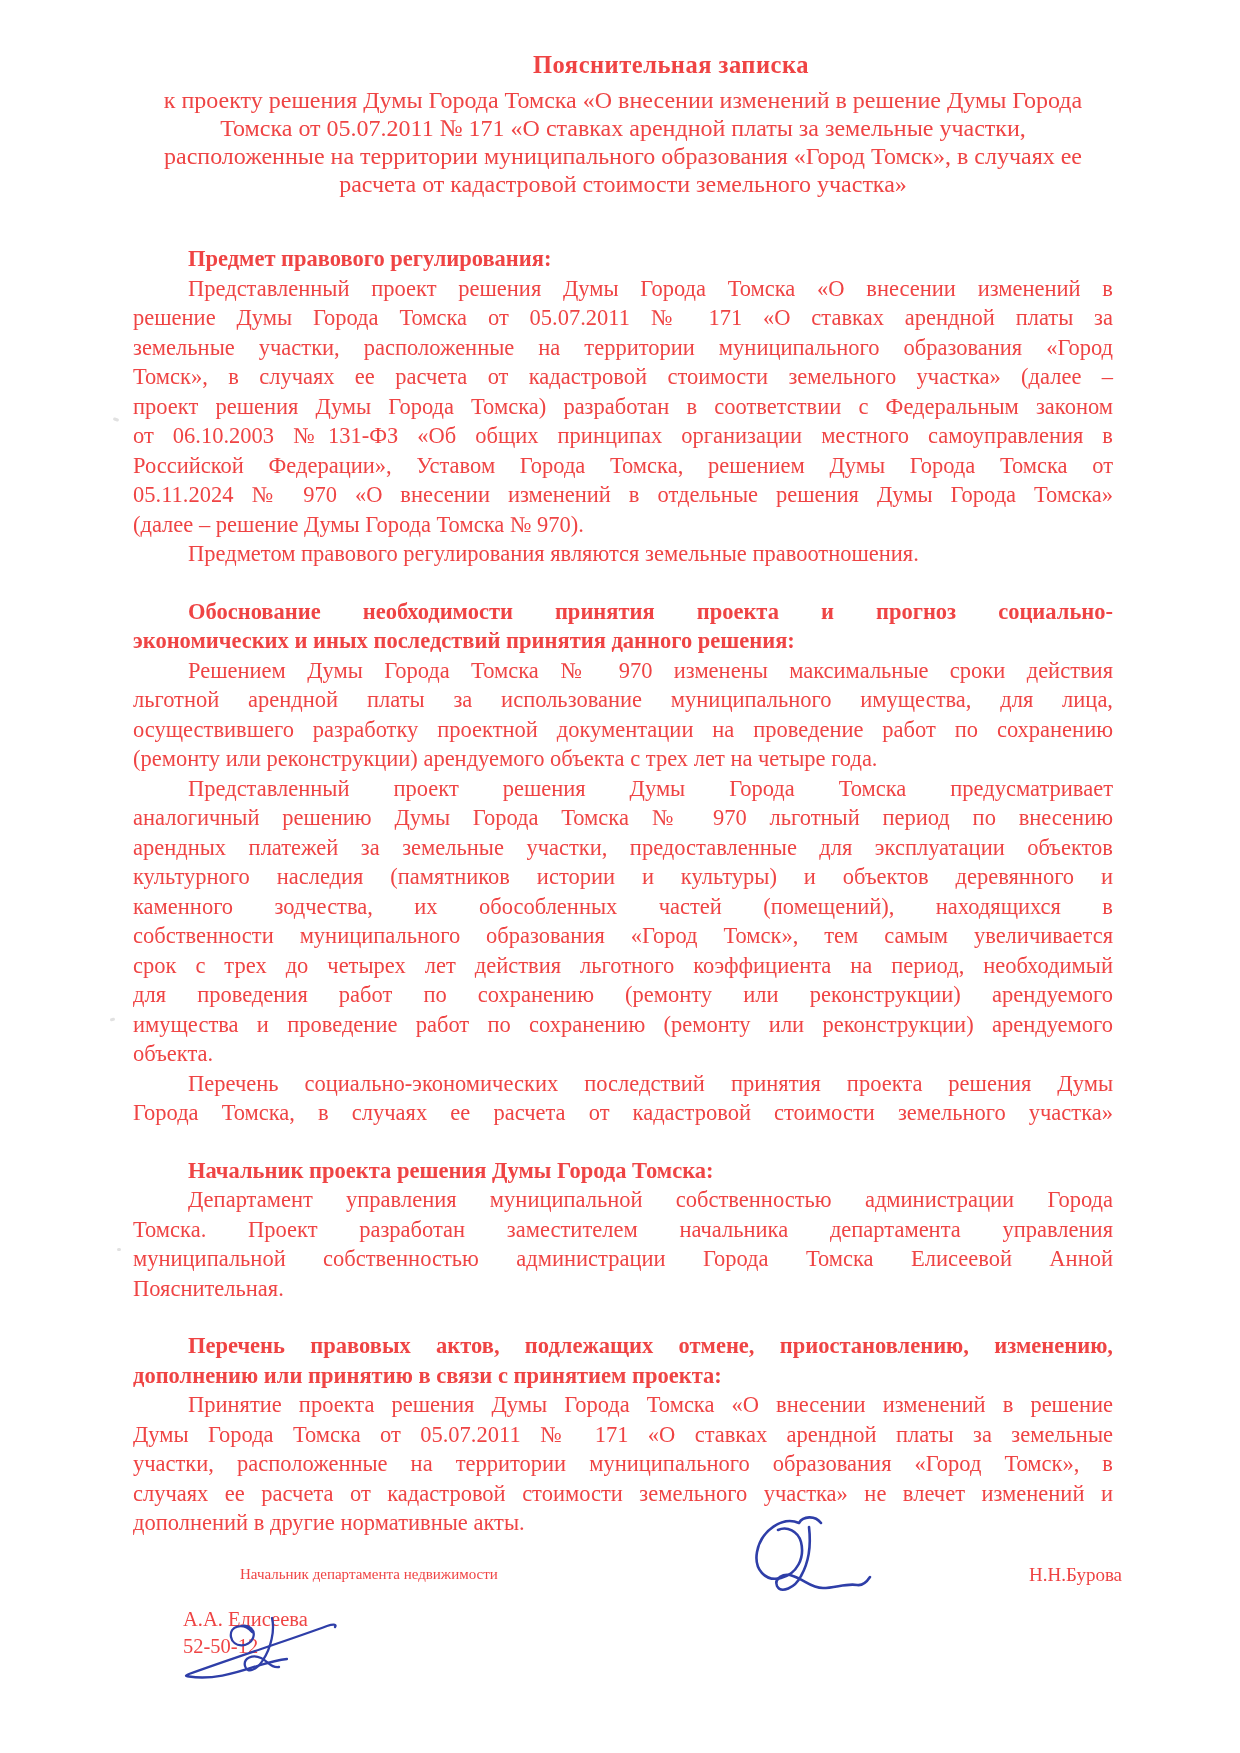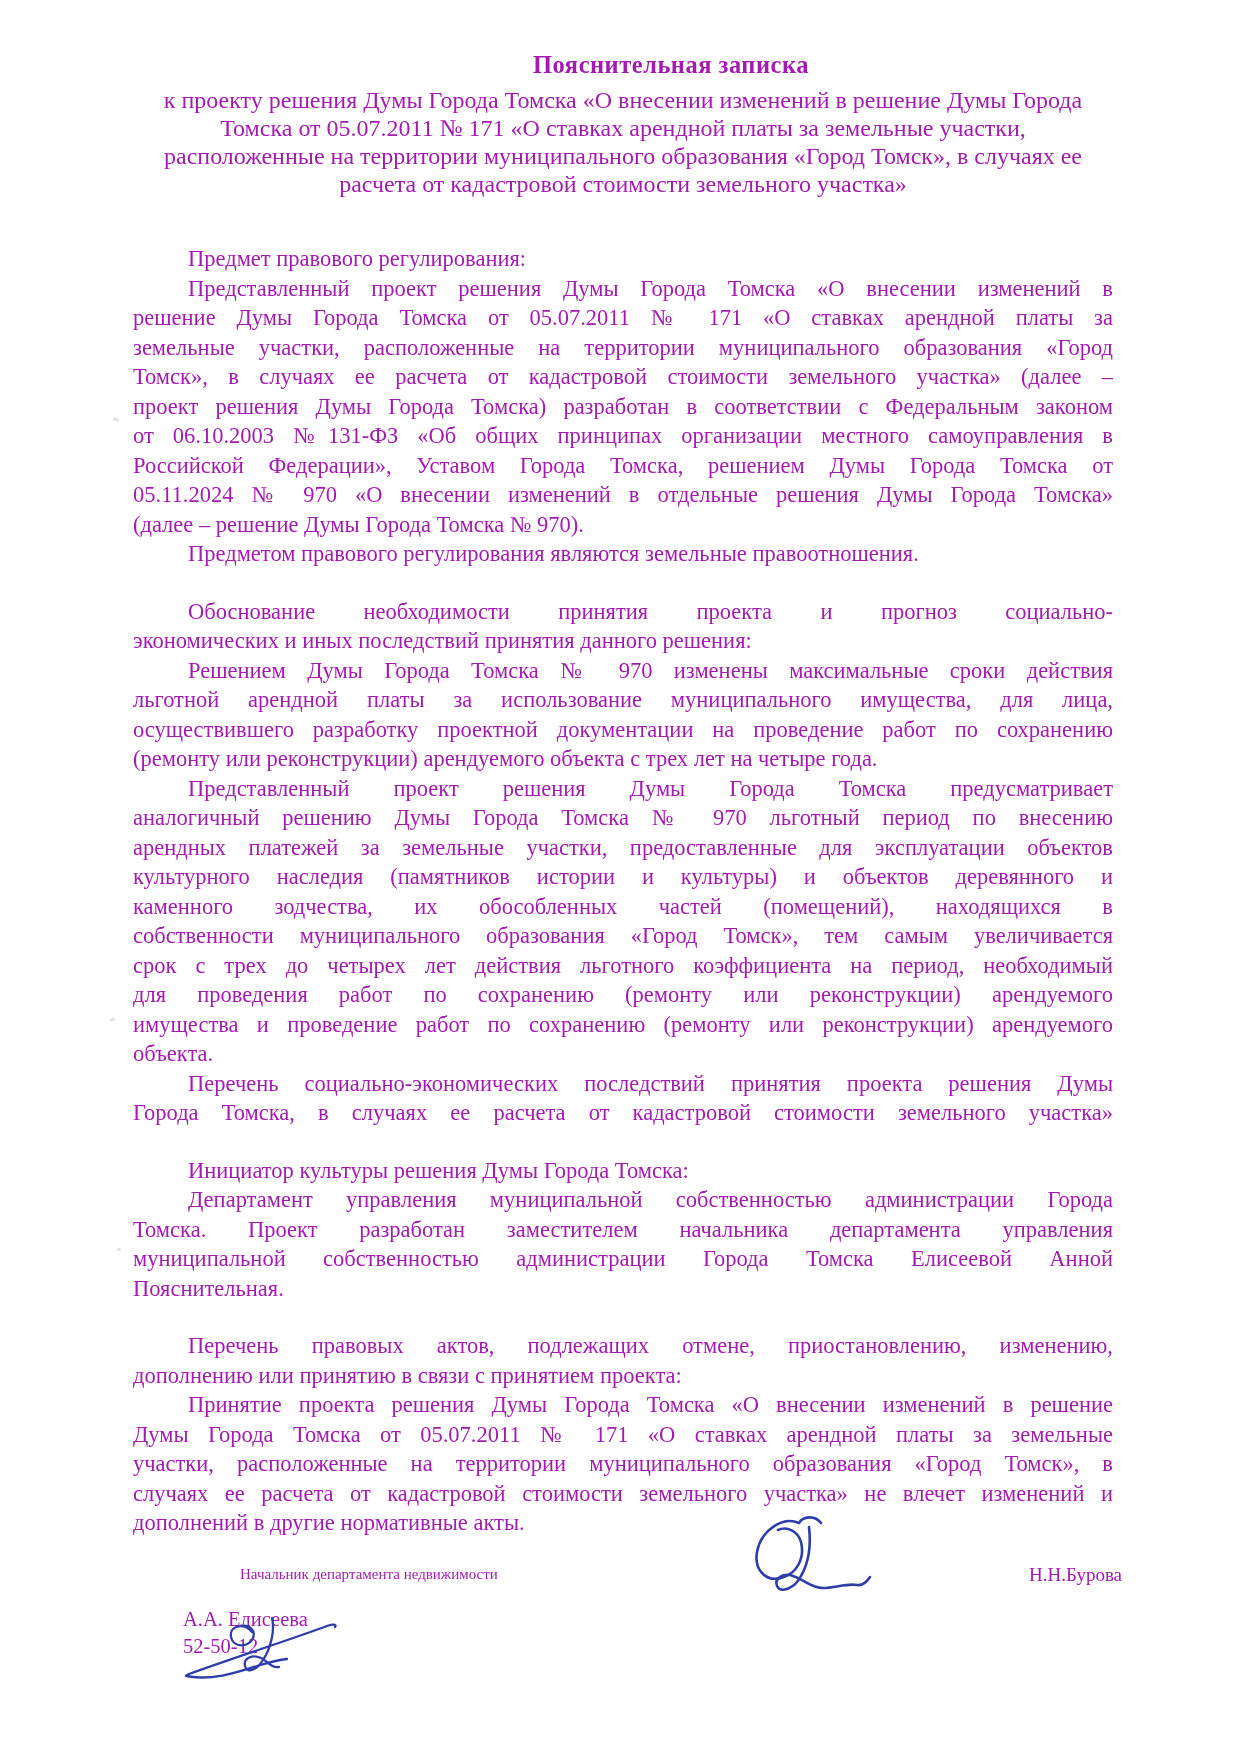--- a/index.html
+++ b/index.html
@@ -1,35 +1,35 @@
 <!DOCTYPE html>
 <html lang="ru" style="--sig: #2e3ea8;"><head>
 <meta charset="utf-8">
 <style>
   html,body{margin:0;padding:0;background:#ffffff;}
   .page{
     position:relative;
     width:1240px;height:1753px;
     background:#ffffff;
     font-family:"Liberation Serif","DejaVu Serif",serif;
-    color:#a21caf;
+    color:#ef4444;
     overflow:hidden;
   }
   .doc{position:absolute;left:133px;top:50px;width:980px;}
   .title{
     font-size:24.5px;font-weight:bold;line-height:30px;
     text-align:center;transform:translateX(48px);
     letter-spacing:.5px;
   }
   .subtitle{margin-top:6px;}
   .sub-line{font-size:24px;line-height:28px;text-align:center;}
   .section{margin-top:28px;}
   .section.first{margin-top:46px;}
   .line{font-size:22.5px;line-height:29.5px;text-align:left;}
-  .line.bold{font-weight:normal;}
+  .line.bold{font-weight:bold;}
   .line.just{text-align:justify;text-align-last:justify;}
   .line.ind{text-indent:55px;}
   
   .sig-row{position:relative;margin-top:22px;height:30px;}
   .sig-pos{position:absolute;left:107px;top:0;font-size:15px;line-height:29.5px;}
   .sig-name{position:absolute;left:896px;top:0;font-size:19px;line-height:29.5px;}
   .sig-main{position:absolute;left:598px;top:-46px;width:142px;height:96px;}
   .executor{position:relative;margin-top:16px;height:110px;}
   .exec-line{margin-left:50px;font-size:20.5px;line-height:27px;}
   .sig-small{position:absolute;left:44px;top:4px;width:172px;height:76px;}
@@ -85,21 +85,21 @@
           <div class="line just">каменного зодчества, их обособленных частей (помещений), находящихся в</div>
           <div class="line just">собственности муниципального образования «Город Томск», тем самым увеличивается</div>
           <div class="line just">срок с трех до четырех лет действия льготного коэффициента на период, необходимый</div>
           <div class="line just">для проведения работ по сохранению (ремонту или реконструкции) арендуемого</div>
           <div class="line just">имущества и проведение работ по сохранению (ремонту или реконструкции) арендуемого</div>
           <div class="line">объекта.</div>
           <div class="line just ind">Перечень социально-экономических последствий принятия проекта решения Думы</div>
           <div class="line just">Города Томска, в случаях ее расчета от кадастровой стоимости земельного участка»</div>
         </div>
         <div class="section">
-          <div class="line ind bold">Инициатор культуры решения Думы Города Томска:</div>
+          <div class="line ind bold">Начальник проекта решения Думы Города Томска:</div>
           <div class="line just ind">Департамент управления муниципальной собственностью администрации Города</div>
           <div class="line just">Томска. Проект разработан заместителем начальника департамента управления</div>
           <div class="line just">муниципальной собственностью администрации Города Томска Елисеевой Анной</div>
           <div class="line">Пояснительная.</div>
         </div>
         <div class="section">
           <div class="line just ind bold">Перечень правовых актов, подлежащих отмене, приостановлению, изменению,</div>
           <div class="line bold">дополнению или принятию в связи с принятием проекта:</div>
           <div class="line just ind">Принятие проекта решения Думы Города Томска «О внесении изменений в решение</div>
           <div class="line just">Думы Города Томска от 05.07.2011 № 171 «О ставках арендной платы за земельные</div>

